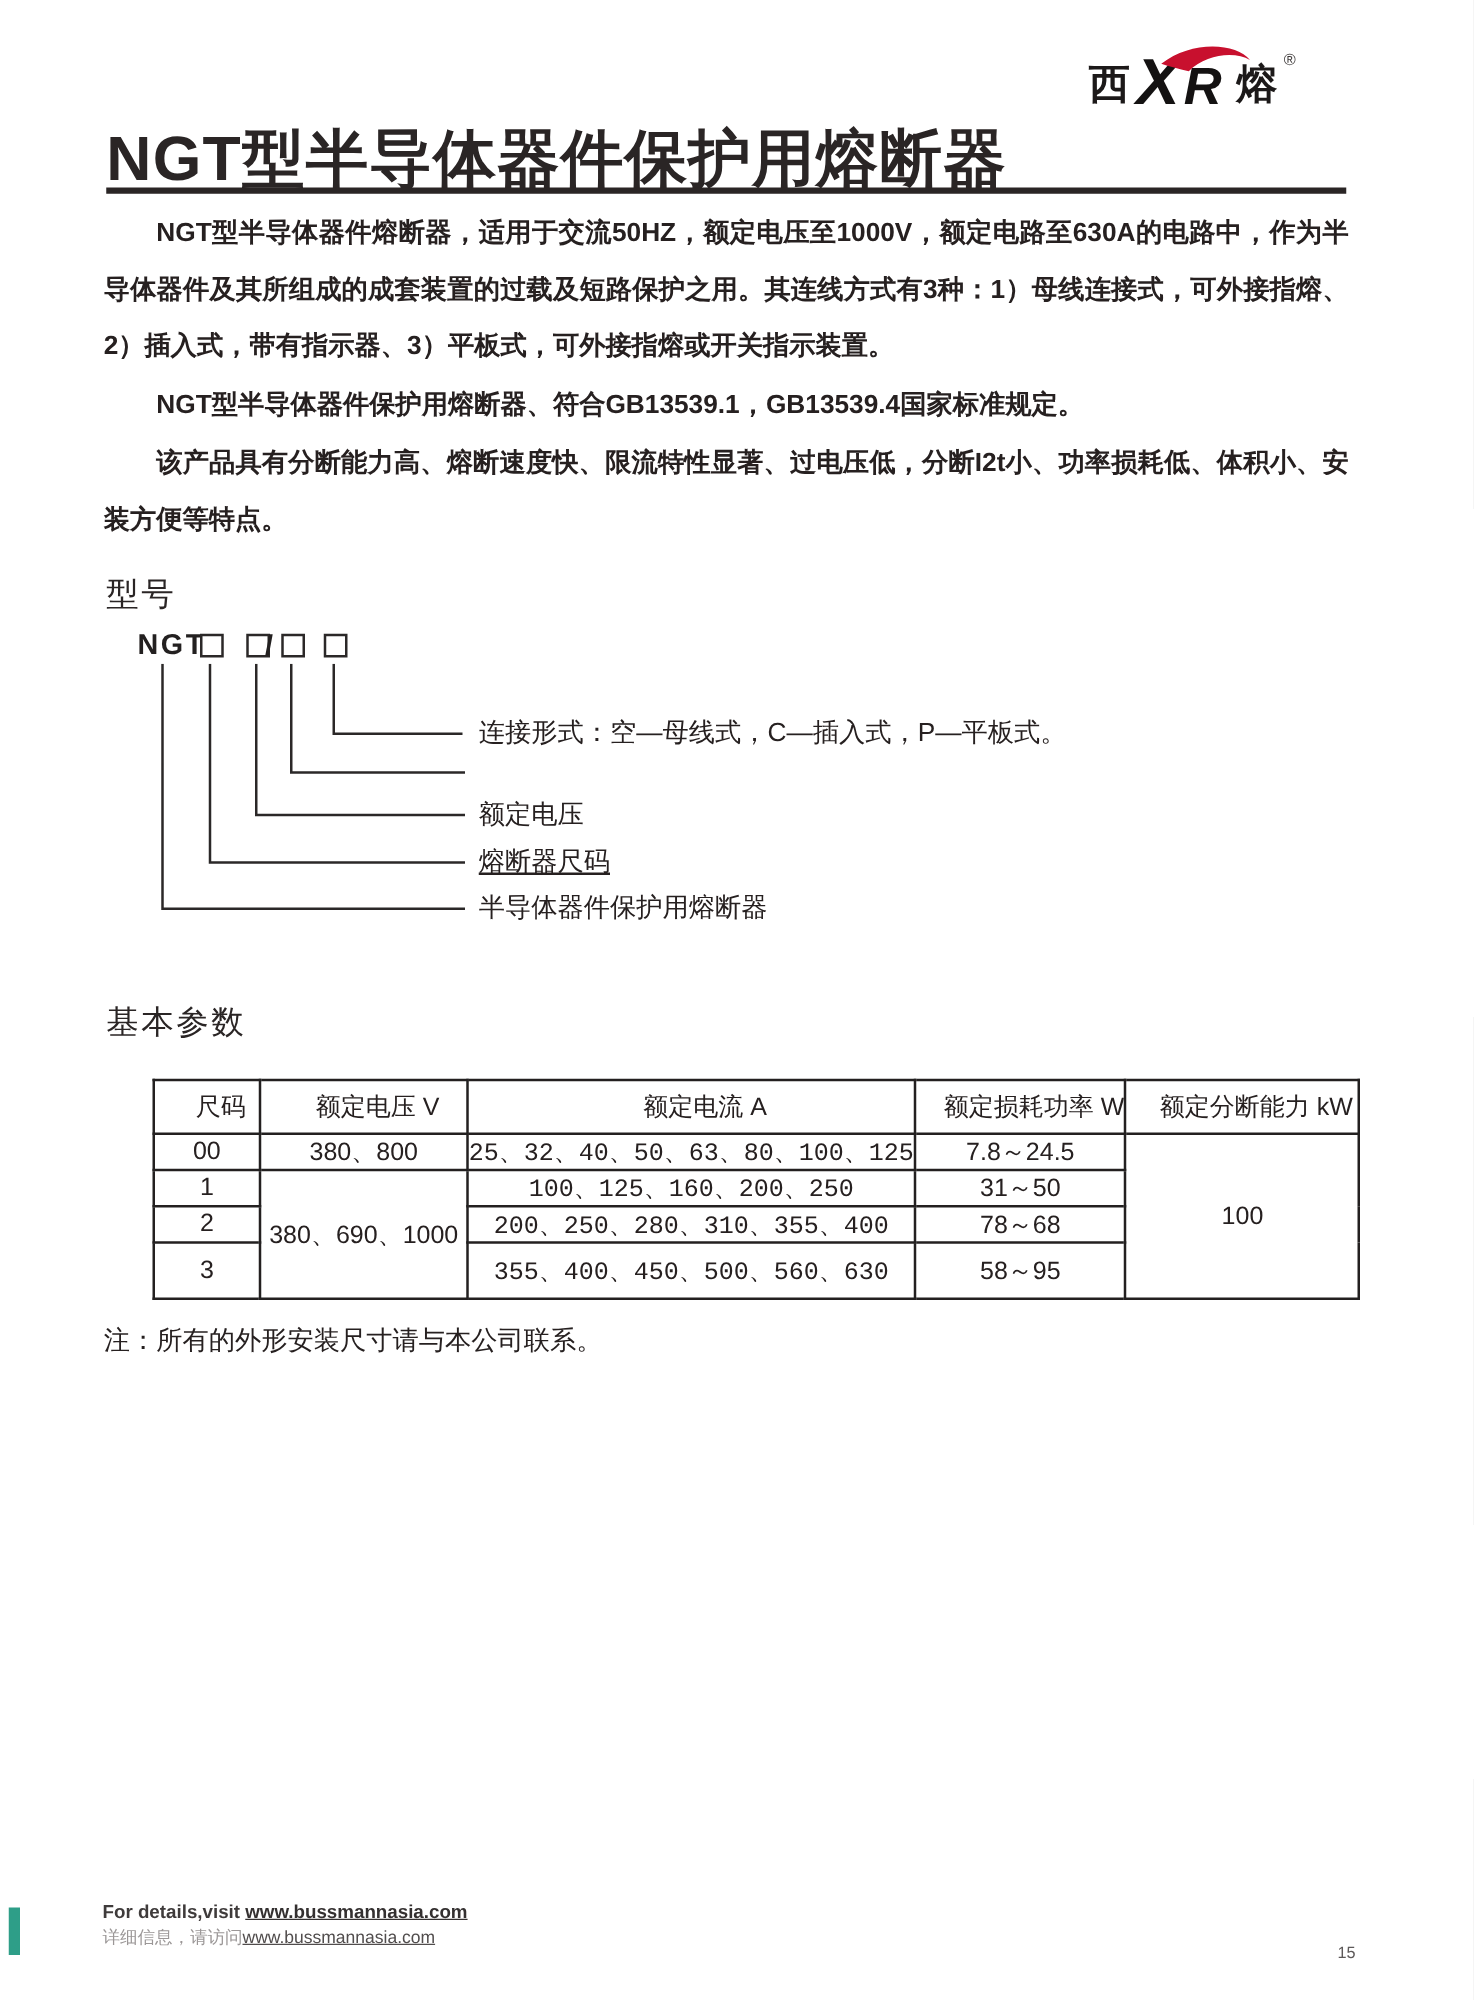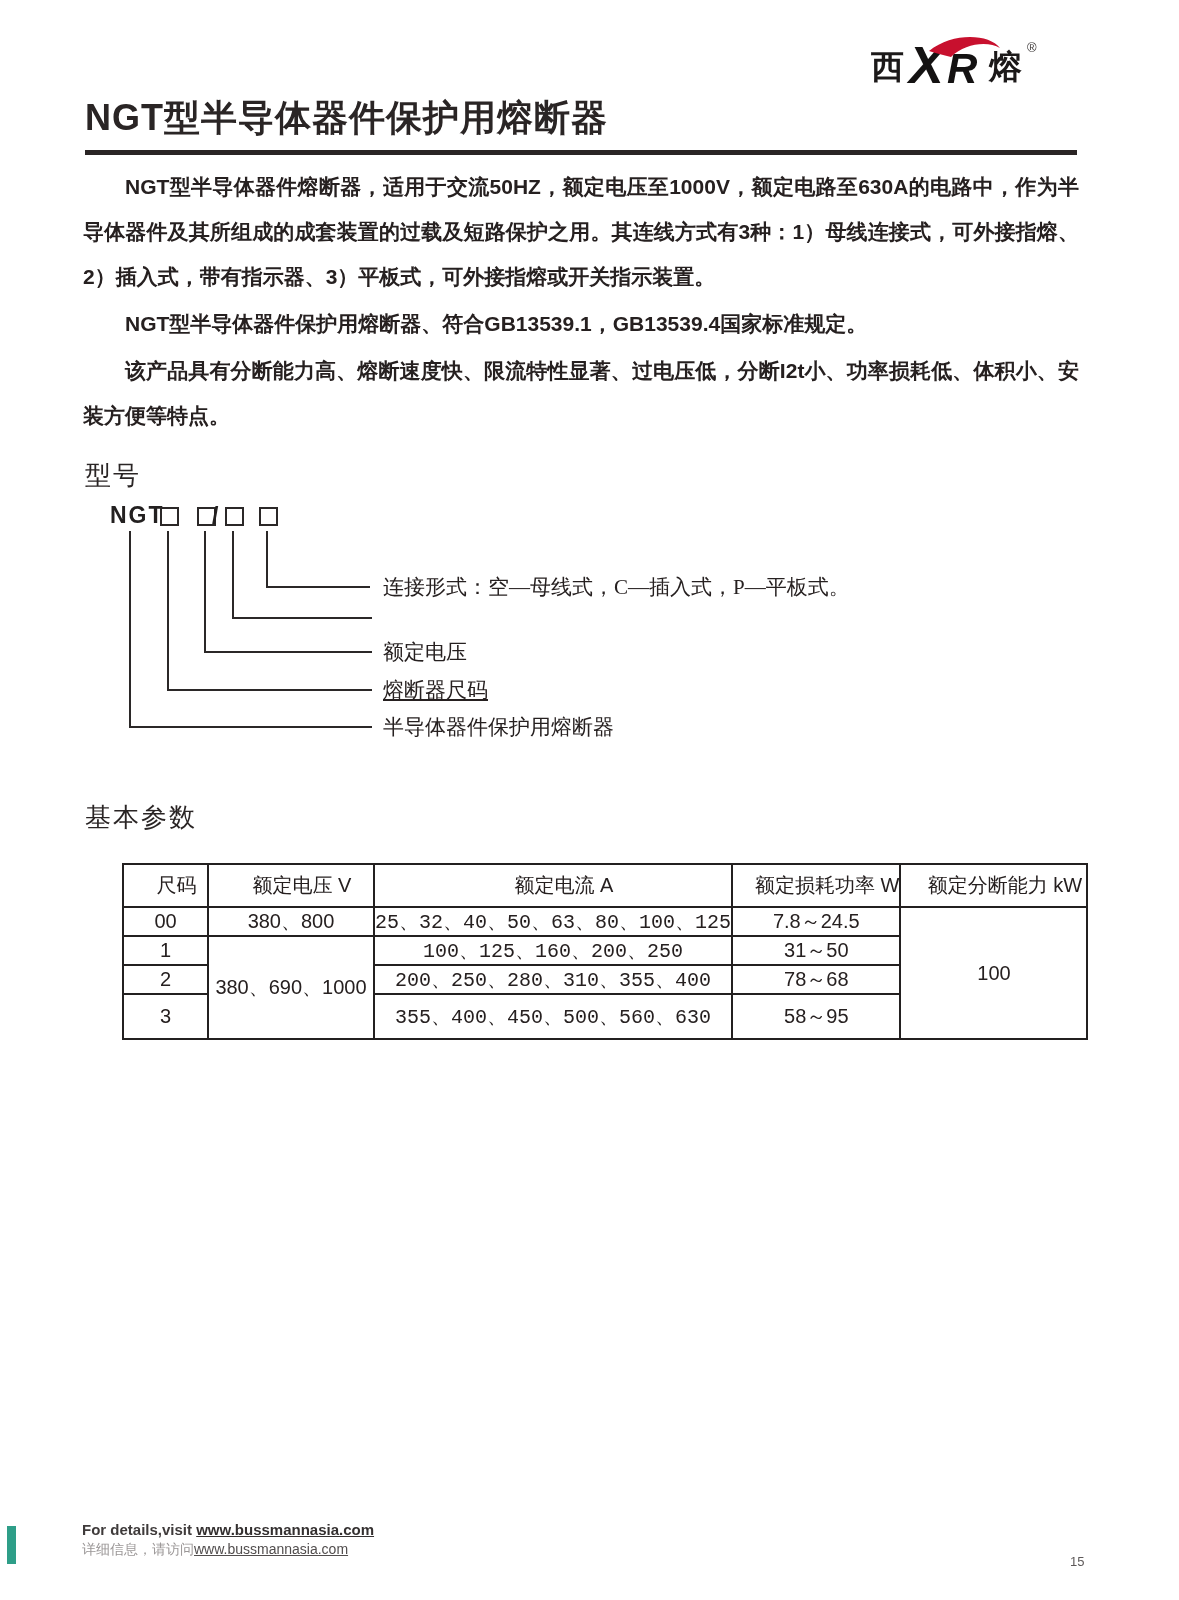--- a/index.html
+++ b/index.html
@@ -6,21 +6,21 @@
   #page{
     position:relative;width:1179px;height:1600px;background:#ffffff;
     font-family:"Liberation Sans",sans-serif;color:#231f1f;overflow:hidden;
     margin:0 auto;
   }
   
   #logo{position:absolute;top:36px;right:100px;width:210px;height:60px;}
   
   #title{
     position:absolute;left:85px;top:94px;width:992px;
-    font-size:36px;font-weight:600;letter-spacing:1px;color:#2a2525;white-space:nowrap;
+    font-size:50px;font-weight:600;letter-spacing:1px;color:#2a2525;white-space:nowrap;
   }
   #title-rule{
     position:absolute;left:85px;top:150px;width:992px;height:5px;
     background:#2a2525;
   }
   
   #intro{
     position:absolute;left:83px;top:164px;width:996px;
     font-size:21px;line-height:45px;text-align:justify;color:#262020;
   }
@@ -44,21 +44,21 @@
   #model-box-3{left:225px;}
   #model-box-4{left:259px;}
   .model-slash{
     position:absolute;left:212px;top:503px;font-size:23px;font-weight:700;color:#232020;
   }
   #model-diagram{position:absolute;left:0;top:531px;}
   .diagram-label{
     position:absolute;left:383px;height:28px;line-height:28px;
     font-size:21px;color:#262020;white-space:nowrap;
   }
-  #diagram-label-0{top:573px;font-family:Liberation Serif, serif;}
+  #diagram-label-0{top:573px;}
   #diagram-label-1{top:604px;}
   #diagram-label-2{top:638px;}
   #diagram-label-3{top:676px;text-decoration:underline;}
   #diagram-label-4{top:713px;}
   
   #params-heading{top:800px;}
   #params-table{
     position:absolute;left:122px;top:863px;border-collapse:collapse;table-layout:fixed;
   }
   #params-table th,#params-table td{
@@ -179,19 +179,20 @@
       <td>78～68</td>
     </tr>
     <tr class="r-3">
       <td>3</td>
       <td class="current-cell">355、400、450、500、560、630</td>
       <td>58～95</td>
     </tr>
   </tbody>
     </table>
 
+  <div id="note">注：所有的外形安装尺寸请与本公司联系。</div>
 
   <div id="accent-stripe" style="background: rgb(46, 158, 136);"></div>
   <div id="footer-en"><span>For details,visit </span><span class="url">www.bussmannasia.com</span></div>
   <div id="footer-cn"><span>详细信息，请访问</span><span class="url">www.bussmannasia.com</span></div>
   <div id="page-number">15</div>
 
 </div>
 
 </body></html>

